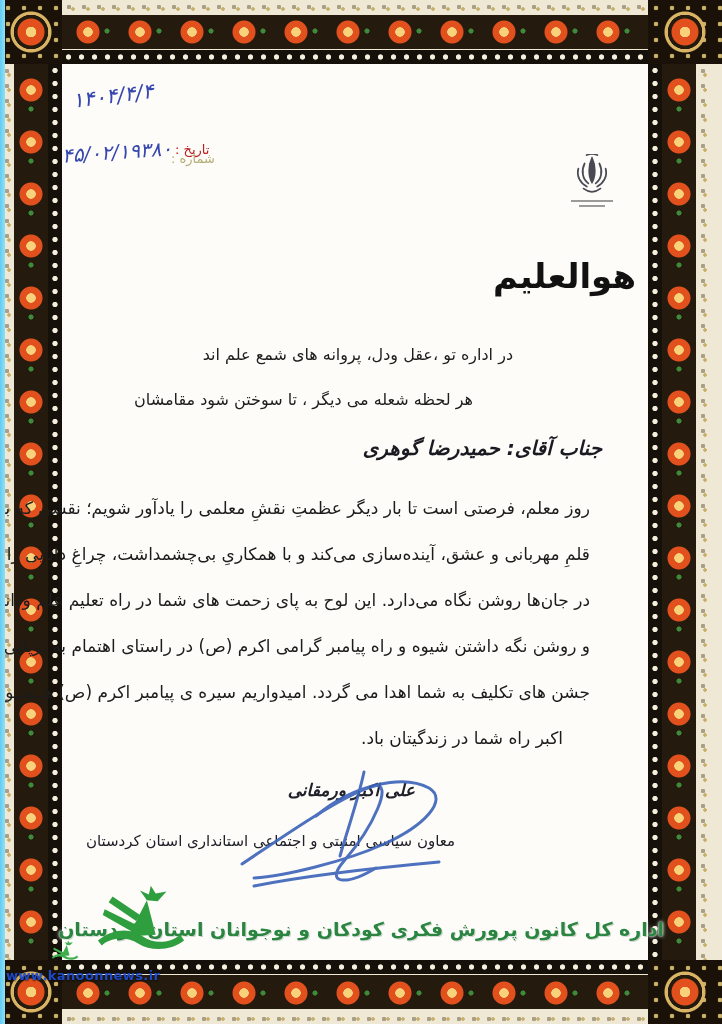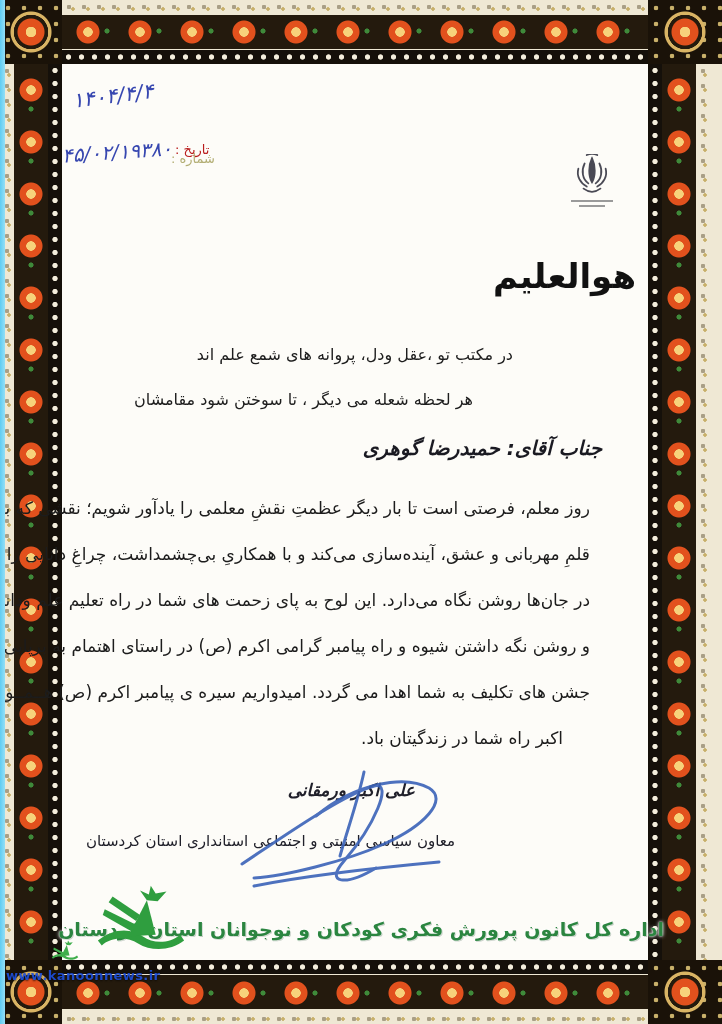--- a/index.html
+++ b/index.html
@@ -156,21 +156,21 @@
         <path d="M33 14 C35 21 31 28 25 31"></path>
         <path d="M12 33 Q20 39 28 33"></path>
         <path d="M15 1 Q20 -1.5 25 1"></path>
       </g>
     </svg>
     <div class="caption-line cap1"></div>
     <div class="caption-line cap2"></div>
 
     <div class="abs doc-title" dir="rtl">هوالعلیم</div>
 
-    <div class="abs poem poem1" dir="rtl">در مکتب تو ،عقل ودل، پروانه های شمع علم اند</div>
+    <div class="abs poem poem1" dir="rtl">در اداره تو ،عقل ودل، پروانه های شمع علم اند</div>
     <div class="abs poem poem2" dir="rtl">هر لحظه شعله می دیگر ، تا سوختن شود مقامشان</div>
 
     <div class="abs recipient" dir="rtl">جناب آقای: حمیدرضا گوهری</div>
 
     <div class="abs body-line bl0" dir="rtl">روز معلم، فرصتی است تا بار دیگر عظمتِ نقشِ معلمی را یادآور شویم؛ نقشی که با</div>
     <div class="abs body-line bl1" dir="rtl">قلمِ مهربانی و عشق، آینده‌سازی می‌کند و با همکاریِ بی‌چشمداشت، چراغِ دانایی را</div>
     <div class="abs body-line bl2" dir="rtl">در جان‌ها روشن نگاه می‌دارد. این لوح به پای زحمت های شما در راه تعلیم علم ودانش</div>
     <div class="abs body-line bl3" dir="rtl">و روشن نگه داشتن شیوه و راه پیامبر گرامی اکرم (ص) در راستای اهتمام به برپایی</div>
     <div class="abs body-line bl4" dir="rtl">جشن های تکلیف به شما اهدا می گردد. امیدواریم سیره ی پیامبر اکرم (ص) هــمــواره</div>
     <div class="abs body-line bl5" dir="rtl">اکبر راه شما در زندگیتان باد.</div>

